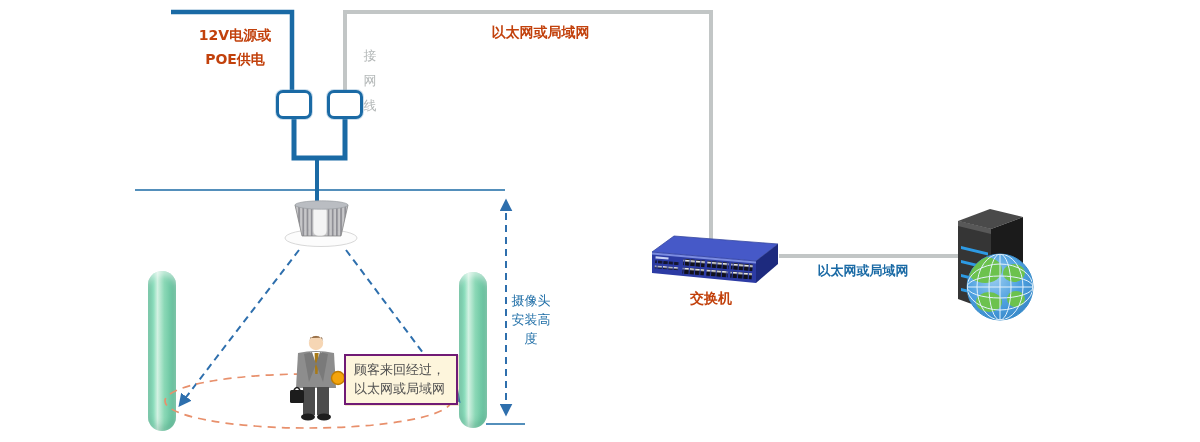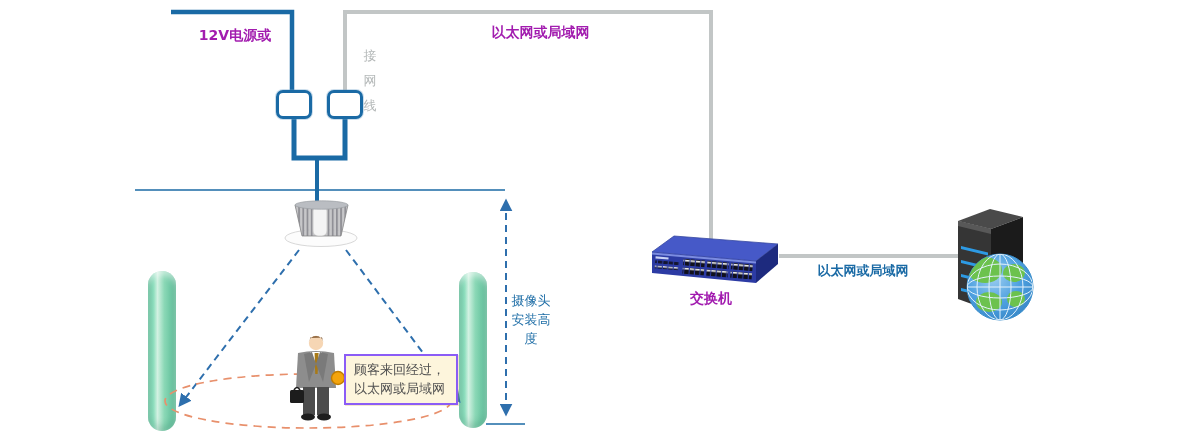--- a/index.html
+++ b/index.html
@@ -1,29 +1,29 @@
 <!DOCTYPE html>
 <html><head>
 <meta charset="utf-8">
 <style>
   html,body{margin:0;padding:0;background:#ffffff;}
   #canvas{position:relative;width:1200px;height:442px;background:#ffffff;overflow:hidden;
           font-family:"DejaVu Sans","Liberation Sans",sans-serif;}
   .abs{position:absolute;}
-  .label-blue{color:#a21caf;font-weight:bold;font-size:14px;text-align:center;}
+  .label-blue{color:#c2410c;font-weight:bold;font-size:14px;text-align:center;}
   .label-blue-sm{color:#1a6aa5;font-weight:bold;font-size:13px;text-align:center;}
   .vtext{white-space:pre-line;}
   .note-gray{color:#b4b8b8;font-size:13px;line-height:25px;text-align:center;}
   .height-note{color:#2270a8;font-size:13px;line-height:19px;text-align:center;font-weight:500;}
   .pillar{position:absolute;width:28px;border-radius:14px;
           background:linear-gradient(to right,#5bbd97 0%,#8edfbe 20%,#d2f1e2 34%,#8bd8b6 58%,#6cc7a3 82%,#58b892 100%);
           box-shadow:inset 0 4px 6px rgba(255,255,255,.55), inset 0 -5px 7px rgba(0,90,60,.18);}
   .conn{position:absolute;width:30px;height:23px;background:#fff;border:3px solid #1a6aa5;border-radius:7px;
         box-shadow:0 0 0 1px rgba(110,160,200,.35);}
-  #callout{position:absolute;left:344px;top:354px;width:114px;background:#fdf5dc;border:2px solid #8b5cf6;
+  #callout{position:absolute;left:344px;top:354px;width:114px;background:#fdf5dc;border:2px solid #701a75;
            padding:4px 6px 5px 8px;box-sizing:border-box;box-shadow:1px 1px 0 rgba(210,160,60,.25);}
   #callout div{font-size:13px;line-height:19px;color:#4f4f4f;white-space:nowrap;}
 </style>
 </head>
 <body>
 
 <div id="canvas">
 
   <div class="pillar" style="left:148px;top:271px;height:160px;"></div>
   <div class="pillar" style="left:459px;top:272px;height:156px;"></div>
@@ -152,20 +152,21 @@
           </g>
         </g>
       </g>
     </g>
   </svg>
 
   <div class="conn" style="left:276px;top:90px;"></div>
   <div class="conn" style="left:327px;top:90px;"></div>
 
   <div class="abs label-blue" style="left:170px;top:27px;width:130px;">12V电源或</div>
+  <div class="abs label-blue" style="left:170px;top:51px;width:130px;">POE供电</div>
 
   <div class="abs note-gray vtext" style="left:356px;top:43px;width:28px;">接
 网
 线</div>
 
   <div class="abs label-blue" style="left:463px;top:24px;width:155px;">以太网或局域网</div>
 
   <div class="abs height-note vtext" style="left:502px;top:291px;width:58px;">摄像头
 安装高
 度</div>

